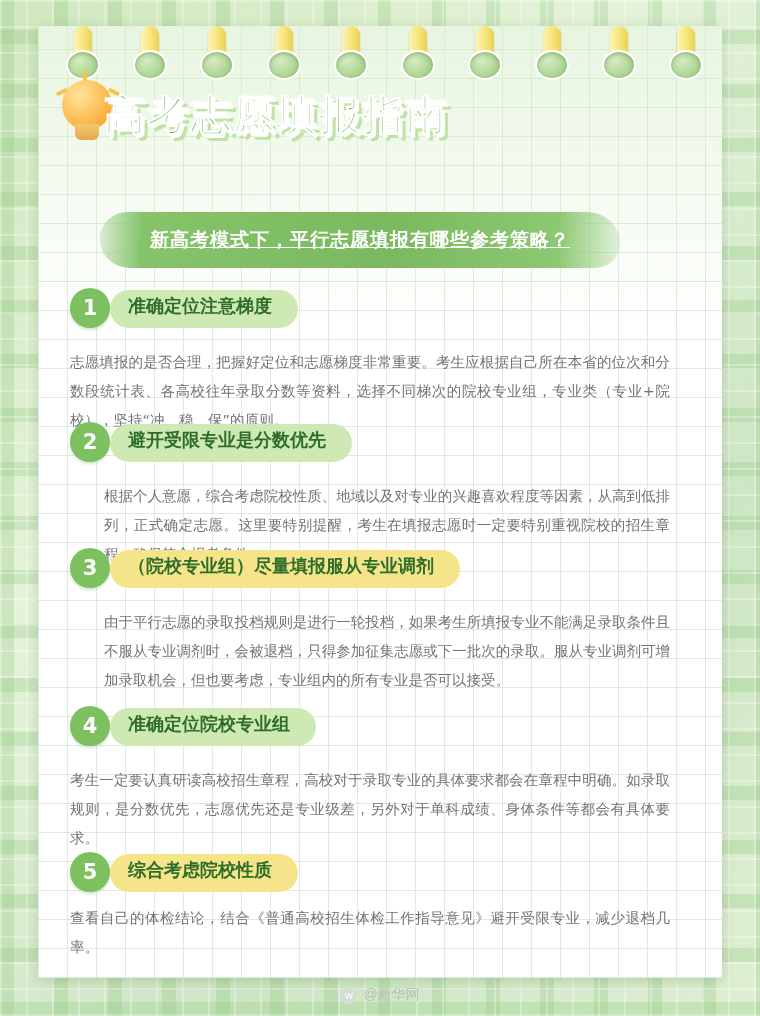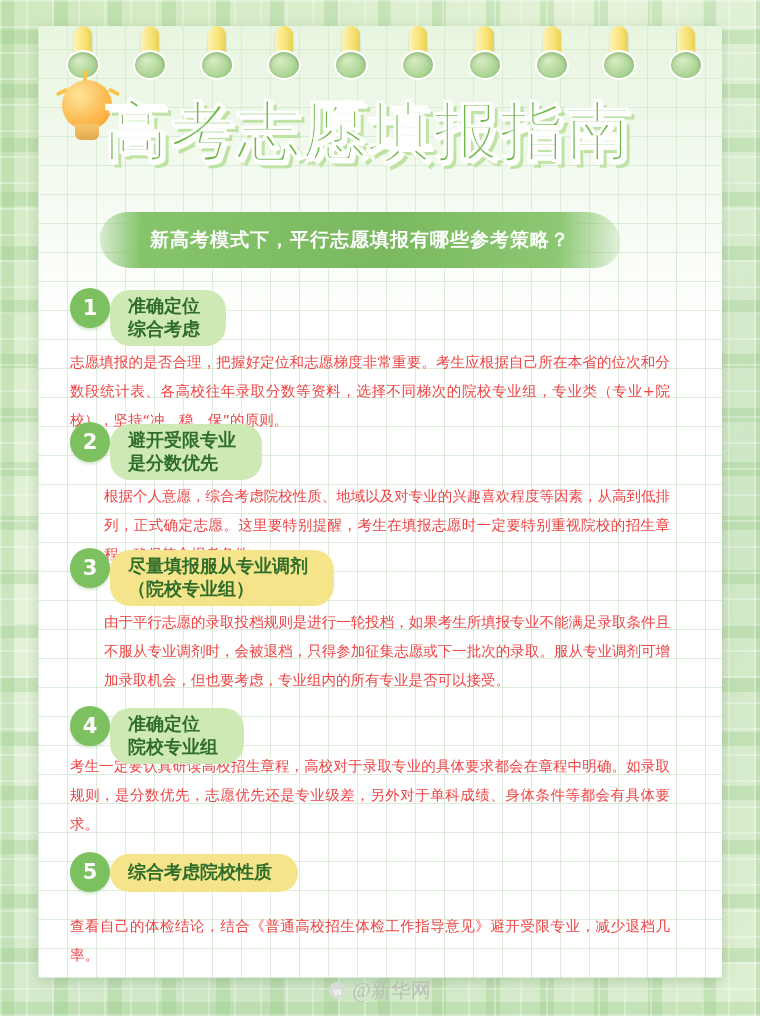--- a/index.html
+++ b/index.html
@@ -82,21 +82,21 @@
   .bulb .ray {
     position: absolute; background: #f7c34a; border-radius: 2px;
   }
   .bulb .r1 { left: 0px;  top: 10px; width: 12px; height: 4px; transform: rotate(-25deg); }
   .bulb .r2 { left: 52px; top: 10px; width: 12px; height: 4px; transform: rotate(25deg); }
   .bulb .r3 { left: 27px; top: -10px; width: 4px; height: 12px; }
 
   .title {
     position: absolute; left: 104px; top: 8px;
     font-family: Liberation Mono, monospace;
-    font-size: 64px; font-weight: bold; letter-spacing: 2px;
+    font-size: 41px; font-weight: bold; letter-spacing: 2px;
     color: #6fb949;
     text-shadow:
       3px 3px 0 #ffffff,
       6px 6px 0 #bfe3a4;
     -webkit-text-stroke: 1px #ffffff;
   }
 
   .subtitle-wrap {
     position: absolute; left: 100px; top: 132px;
     width: 520px; height: 56px;
@@ -104,73 +104,73 @@
   .brush {
     position: absolute; inset: 0;
     background: linear-gradient(92deg, rgba(126,193,108,0.25) 0%, #86c46c 8%, #7ab95f 55%, #8cc873 88%, rgba(140,200,115,0.2) 100%);
     border-radius: 28px 34px 26px 30px / 26px 30px 24px 28px;
     filter: blur(0.3px);
   }
   .subtitle {
     position: absolute; inset: 0;
     display: flex; align-items: center; justify-content: center;
     font-family: "DejaVu Sans", sans-serif;
-    font-size: 19px; font-weight: bold; color: #ffffff; letter-spacing: 1px;
+    font-size: 19px; font-weight: bold; color: #ffffff; letter-spacing: 1px; text-decoration: underline;
   }
 
   
   .sections { position: absolute; left: 0; right: 0; top: 0; }
   .section { position: absolute; left: 70px; width: 600px; }
 
   .sec-head { position: relative; height: 46px; }
   .num {
     position: absolute; left: 0; top: 0;
     width: 40px; height: 40px; border-radius: 50%;
     display: flex; align-items: center; justify-content: center;
     font-family: "DejaVu Sans", sans-serif;
     font-size: 21px; font-weight: bold; color: #ffffff;
     background: #7cc05f;
     box-shadow: 0 2px 3px rgba(90,150,70,0.25);
   }
   .pill {
     position: absolute; left: 40px; top: 2px;
     min-height: 38px; padding: 5px 26px 6px 18px;
     border-radius: 20px;
-    display: flex; flex-direction: column; justify-content: center;
+    display: flex; justify-content: center;
   }
   .pill span {
     font-family: "DejaVu Sans", sans-serif;
     font-size: 18px; font-weight: bold; color: #2f6d2a; line-height: 1.25;
     white-space: nowrap;
   }
   .pill.green  { background: #cfe9b4; }
   .pill.yellow { background: #f5e48a; }
 
   .body-text {
     margin-top: 8px;
     font-family: "DejaVu Sans", sans-serif;
-    font-size: 14.5px; line-height: 29px; color: #ef4444;
+    font-size: 14.5px; line-height: 29px; color: #737373;
     text-align: justify;
   }
   .body-text.indent { padding-left: 34px; }
 
   
   .watermark {
     position: absolute; left: 0; right: 0; bottom: 12px;
     display: flex; align-items: center; justify-content: center; gap: 6px;
   }
   .wm-logo {
     width: 17px; height: 17px; border-radius: 50%;
     background: #d8dcd6;
     display: flex; align-items: center; justify-content: center;
     font-size: 11px; color: #ffffff;
   }
   .wm-text {
-    font-family: Liberation Serif, serif;
-    font-size: 20px; color: #b9bfb7;
+    font-family: Liberation Sans, sans-serif;
+    font-size: 14px; color: #b9bfb7;
   }
 </style>
 </head>
 <body>
 
 <div class="sheet">
   <div class="sheet-grid"></div>
   <div class="sheet-tint"></div>
 </div>
 
@@ -233,67 +233,67 @@
   </div>
 </div>
 
 <div class="sections">
 
   <div class="section" style="top:288px">
     <div class="sec-head">
       <div class="num">1</div>
       <div class="pill green">
         <span>准确定位</span>
-        <span>综合考虑</span>
+        <span>注意梯度</span>
       </div>
     </div>
     <div class="body-text" style="margin-top:14px">志愿填报的是否合理，把握好定位和志愿梯度非常重要。考生应根据自己所在本省的位次和分数段统计表、各高校往年录取分数等资料，选择不同梯次的院校专业组，专业类（专业+院校），坚持“冲、稳、保”的原则。</div>
   </div>
 
   <div class="section" style="top:422px">
     <div class="sec-head">
       <div class="num">2</div>
       <div class="pill green">
         <span>避开受限专业</span>
         <span>是分数优先</span>
       </div>
     </div>
     <div class="body-text indent" style="margin-top:14px">根据个人意愿，综合考虑院校性质、地域以及对专业的兴趣喜欢程度等因素，从高到低排列，正式确定志愿。这里要特别提醒，考生在填报志愿时一定要特别重视院校的招生章程，确保符合报考条件。</div>
   </div>
 
   <div class="section" style="top:548px">
     <div class="sec-head">
       <div class="num">3</div>
       <div class="pill yellow">
+        <span>（院校专业组）</span>
         <span>尽量填报服从专业调剂</span>
-        <span>（院校专业组）</span>
       </div>
     </div>
     <div class="body-text indent" style="margin-top:14px">由于平行志愿的录取投档规则是进行一轮投档，如果考生所填报专业不能满足录取条件且不服从专业调剂时，会被退档，只得参加征集志愿或下一批次的录取。服从专业调剂可增加录取机会，但也要考虑，专业组内的所有专业是否可以接受。</div>
   </div>
 
   <div class="section" style="top:706px">
     <div class="sec-head">
       <div class="num">4</div>
       <div class="pill green">
         <span>准确定位</span>
         <span>院校专业组</span>
       </div>
     </div>
-    <div class="body-text" style="margin-top:0">考生一定要认真研读高校招生章程，高校对于录取专业的具体要求都会在章程中明确。如录取规则，是分数优先，志愿优先还是专业级差，另外对于单科成绩、身体条件等都会有具体要求。</div>
+    <div class="body-text" style="margin-top:14px">考生一定要认真研读高校招生章程，高校对于录取专业的具体要求都会在章程中明确。如录取规则，是分数优先，志愿优先还是专业级差，另外对于单科成绩、身体条件等都会有具体要求。</div>
   </div>
 
   <div class="section" style="top:852px">
     <div class="sec-head" style="height:42px">
       <div class="num">5</div>
       <div class="pill yellow">
         <span>综合考虑院校性质</span>
       </div>
     </div>
-    <div class="body-text" style="margin-top:18px">查看自己的体检结论，结合《普通高校招生体检工作指导意见》避开受限专业，减少退档几率。</div>
+    <div class="body-text" style="margin-top:10px">查看自己的体检结论，结合《普通高校招生体检工作指导意见》避开受限专业，减少退档几率。</div>
   </div>
 
 </div>
 
 <div class="watermark">
   <div class="wm-logo">w</div>
   <div class="wm-text">@新华网</div>
 </div>
 
 </body></html>

